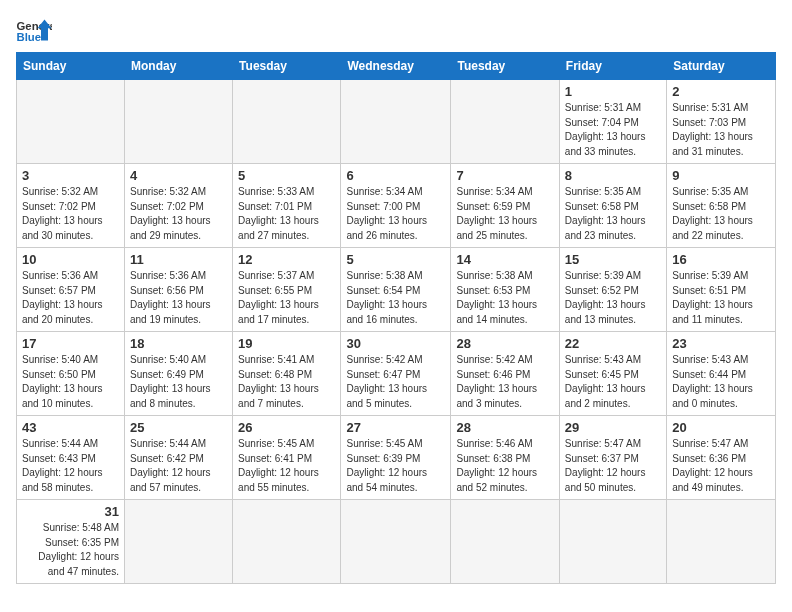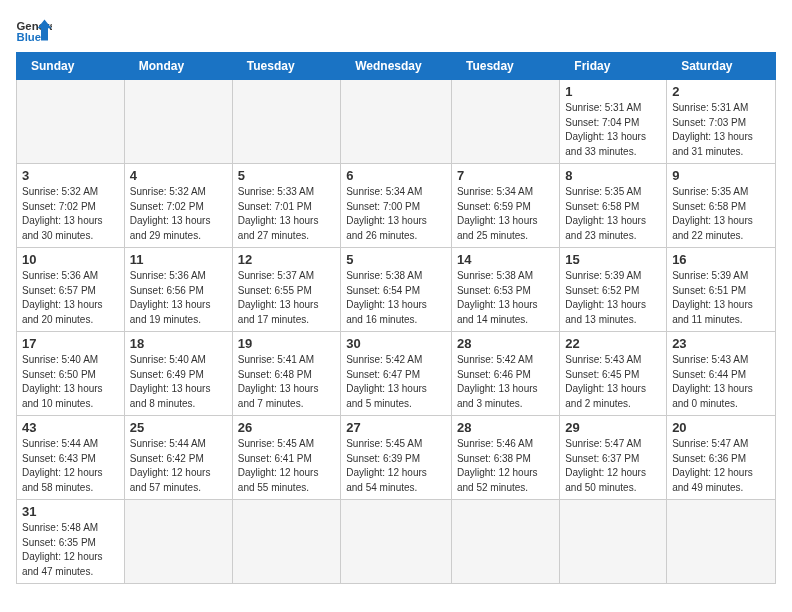--- a/index.html
+++ b/index.html
@@ -39,21 +39,21 @@
     }
     table {
       width: 100%;
       border-collapse: collapse;
       font-size: 11px;
     }
     thead tr th {
       background: #1a73c4;
       color: #fff;
       text-align: left;
-      padding: 6px 14px;
+      padding: 6px 6px;
       font-size: 12px;
       font-weight: bold;
       border: 1px solid #1a73c4;
     }
     tbody tr td {
       border: 1px solid #ccc;
       vertical-align: top;
       padding: 4px 5px;
       width: 113px;
       min-height: 80px;
@@ -69,20 +69,21 @@
       display: block;
       margin-bottom: 2px;
     }
     .day-info {
       color: #333;
       font-size: 10px;
       line-height: 1.45;
     }
     tbody tr:last-child td {
       min-height: 60px;
+      text-align: right;
     }
   </style>
 </head>
 <body>
 
 <div class="header-area">
   <div class="logo">
     <svg class="logo-icon" viewBox="0 0 40 32" xmlns="http://www.w3.org/2000/svg">
       <text x="0" y="16" font-size="13" font-family="Arial" font-weight="bold" fill="#333">General</text>
       <text x="0" y="28" font-size="13" font-family="Arial" font-weight="bold" fill="#1a73c4">Blue</text>

